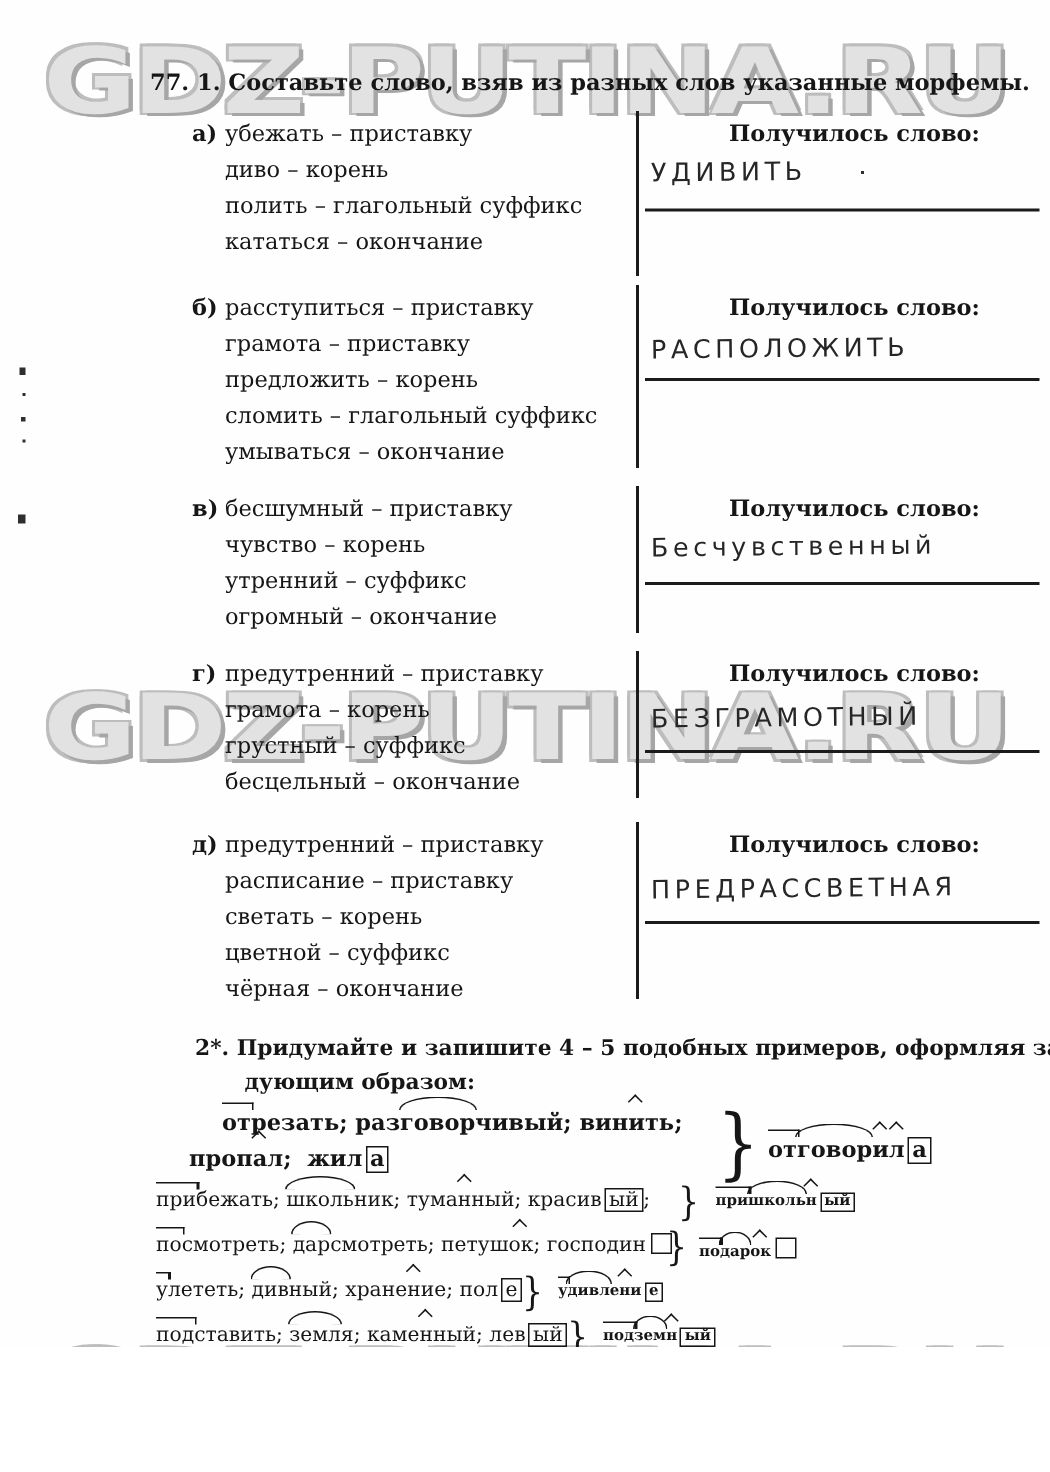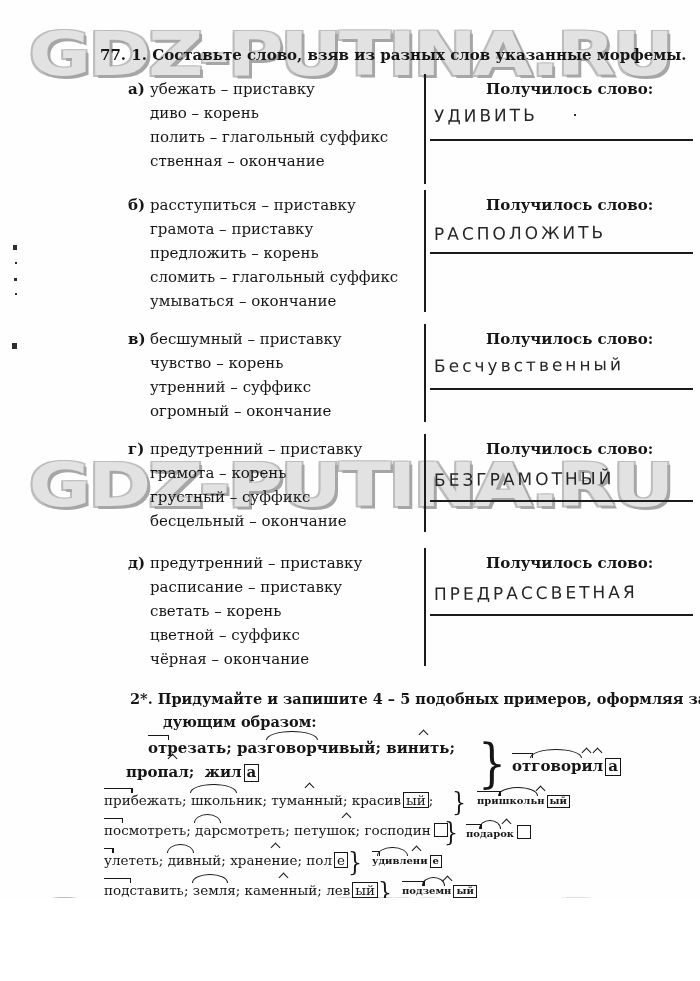--- a/index.html
+++ b/index.html
@@ -61,21 +61,21 @@
   <div class="content">
 
     <div class="abs title" style="left:100px;top:46px">77. 1. Составьте слово, взяв из разных слов указанные морфемы.</div>
 
     <div>
         <div class="vline" style="left:424px;top:74px;height:110px"></div>
         <div class="abs letter" style="left:128px;top:80px">а)</div>
         <div class="abs item" style="left:150px;top:80px"><span>убежать</span> – <span>приставку</span></div>
         <div class="abs item" style="left:150px;top:104px"><span>диво</span> – <span>корень</span></div>
         <div class="abs item" style="left:150px;top:128px"><span>полить</span> – <span>глагольный суффикс</span></div>
-        <div class="abs item" style="left:150px;top:152px"><span>ственная</span> – <span>окончание</span></div>
+        <div class="abs item" style="left:150px;top:152px"><span>кататься</span> – <span>окончание</span></div>
         <div class="abs anslabel" style="left:486px;top:80px">Получилось слово:</div>
         <div class="abs hand" style="left:434px;top:106px">УДИВИТЬ</div>
         <div class="hline" style="left:430px;top:139px;width:263px"></div>
         <div class="vline" style="left:424px;top:190px;height:122px"></div>
         <div class="abs letter" style="left:128px;top:196px">б)</div>
         <div class="abs item" style="left:150px;top:196px"><span>расступиться</span> – <span>приставку</span></div>
         <div class="abs item" style="left:150px;top:220px"><span>грамота</span> – <span>приставку</span></div>
         <div class="abs item" style="left:150px;top:244px"><span>предложить</span> – <span>корень</span></div>
         <div class="abs item" style="left:150px;top:268px"><span>сломить</span> – <span>глагольный суффикс</span></div>
         <div class="abs item" style="left:150px;top:292px"><span>умываться</span> – <span>окончание</span></div>

